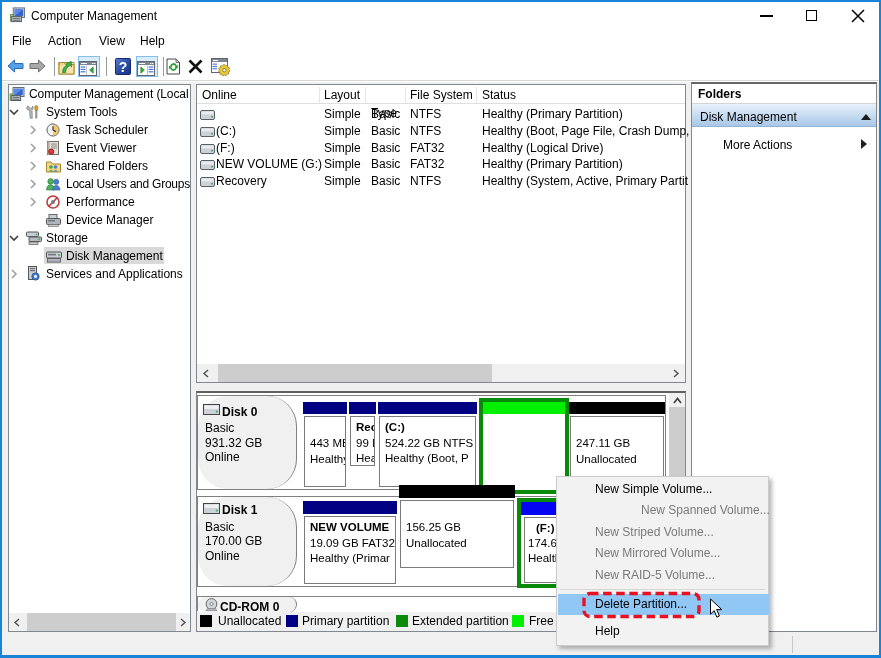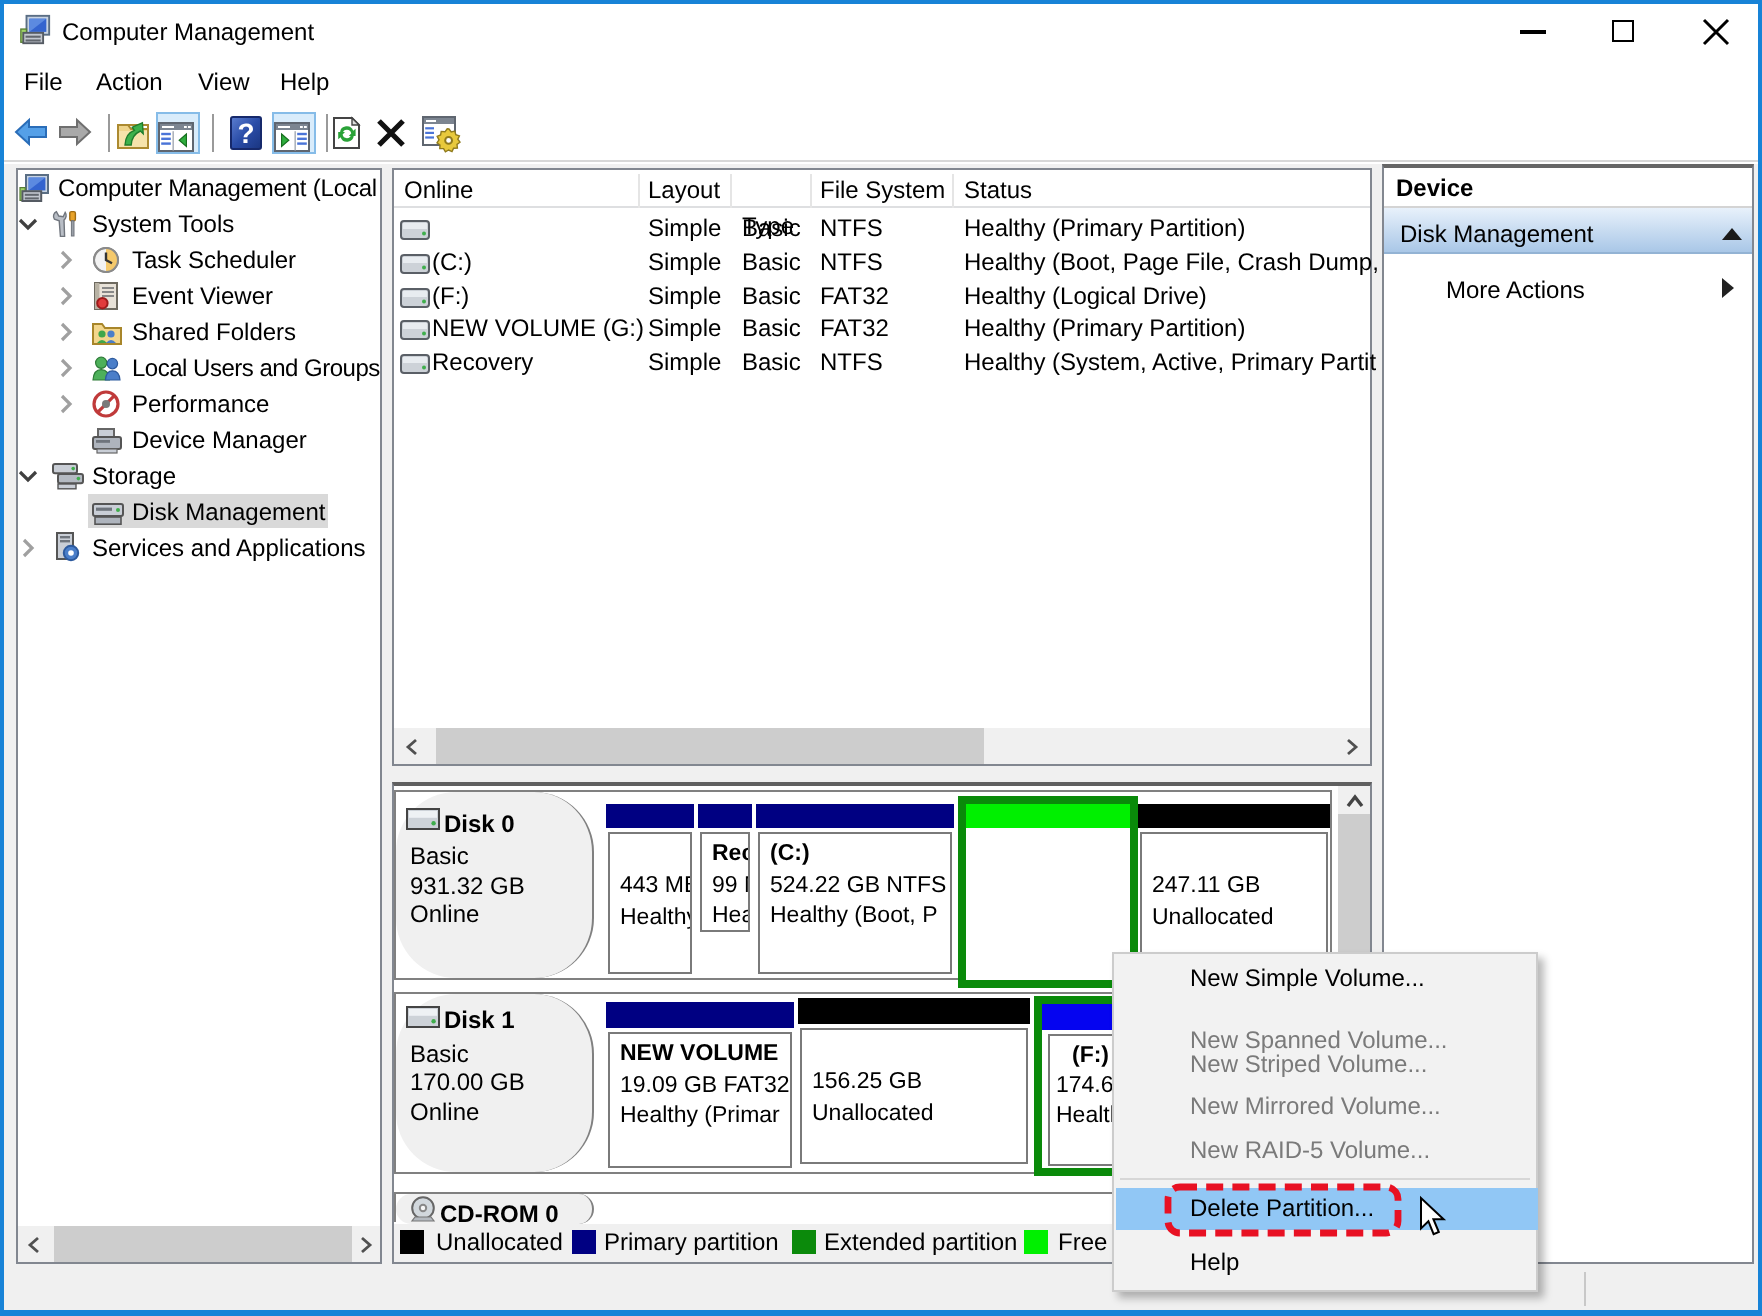--- a/index.html
+++ b/index.html
@@ -444,21 +444,21 @@
   </svg>
 
 <div class="abs part" style="left:303px; top:501px; width:94px; height:84px;">
   <div class="pbar" style="height:13px; background:#000082;"></div>
   <div class="pbody" style="left:1px; top:15px; width:92px; height:68px; padding-top:3px;">
     <div style="font-weight:bold;">NEW VOLUME</div>
       <div>19.09 GB FAT32</div>
       <div>Healthy (Primar</div>
   </div>
 </div>
-<div class="abs part" style="left:399px; top:499px; width:116px; height:95px;">
+<div class="abs part" style="left:399px; top:485px; width:116px; height:95px;">
   <div class="pbar" style="height:13px; background:#000;"></div>
   <div class="pbody" style="left:1px; top:15px; width:114px; height:68px; padding-top:19px;">
     <div>156.25 GB</div>
       <div>Unallocated</div>
   </div>
 </div>
 <div class="abs" style="left:517px; top:498px; width:149px; height:90px; border:4px solid #0a8a0a; background:#fff;">
   <div style="position:absolute; left:0; top:0; width:141px; height:13px; background:#0504f0;"></div>
   <div style="position:absolute; left:3px; top:15px; width:136px; height:66px; border:1px solid #7a7a7a; font-size:11.5px;">
     <div style="padding:3px 0 0 0; line-height:15px;">
@@ -491,35 +491,35 @@
     <span style="left:332px;">Free space</span>
 </div>
 
 <div class="abs sb" style="left:669px; top:393px; width:16px; height:218px;">
   <div class="sb-thumb" style="left:0; top:14px; width:16px; height:172px;"></div>
   <svg style="left:4px; top:4px;" width="9" height="7" viewBox="0 0 9 7">
       <path d="M1 6 L4.5 1.5 L8 6" fill="none" stroke="#444" stroke-width="1.7"></path>
     </svg>
 </div>
 
-<div class="abs" style="left:698px; top:87px; font-weight:bold; font-size:12px;">Device</div>
+<div class="abs" style="left:698px; top:87px; font-weight:bold; font-size:12px;">Folders</div>
 <div class="abs" style="left:692px; top:103px; width:184px; height:1px; background:#d4d4d4;"></div>
 <div class="abs" style="left:692px; top:104px; width:184px; height:23px; background:linear-gradient(#e8f1fb, #a9c7e7); border-bottom:1px solid #93b3d4;"></div>
 <div class="abs" style="left:700px; top:110px; font-size:12px;">Disk Management</div>
 <svg class="abs" width="10" height="6" style="left:861px; top:114px;" viewBox="0 0 10 6">
     <path d="M5 0 L10 6 L0 6 Z" fill="#1a1a1a"></path>
   </svg>
 <div class="abs" style="left:723px; top:138px; font-size:12px;">More Actions</div>
 <svg class="abs" width="6" height="10" style="left:861px; top:139px;" viewBox="0 0 6 10">
     <path d="M0 0 L6 5 L0 10 Z" fill="#222"></path>
   </svg>
 
 <div class="abs menu">
   <div class="mi" style="top:2px;">New Simple Volume...</div>
-  <div class="mi dis" style="top:33px;">New Spanned Volume...</div>
+  <div class="mi dis" style="top:23px;margin-left:46px;">New Spanned Volume...</div>
   <div class="mi dis" style="top:66px;">New Mirrored Volume...</div>
   <div class="mi dis" style="top:45px;">New Striped Volume...</div>
   <div class="mi dis" style="top:88px;">New RAID-5 Volume...</div>
   <div class="msep" style="top:112px;"></div>
   <div class="mhl" style="top:117px;"></div>
   <div class="mi" style="top:117px; z-index:2;">Delete Partition...</div>
   <svg style="position:absolute; left:24px; top:113px; z-index:3; overflow:visible;" width="122" height="31" viewBox="0 0 122 31">
     <rect x="3" y="3.5" width="115" height="23" rx="6" fill="none" stroke="#e81123" stroke-width="3.4" stroke-dasharray="8.5 4.6"></rect>
   </svg>
   <div class="mi" style="top:144px;">Help</div>

